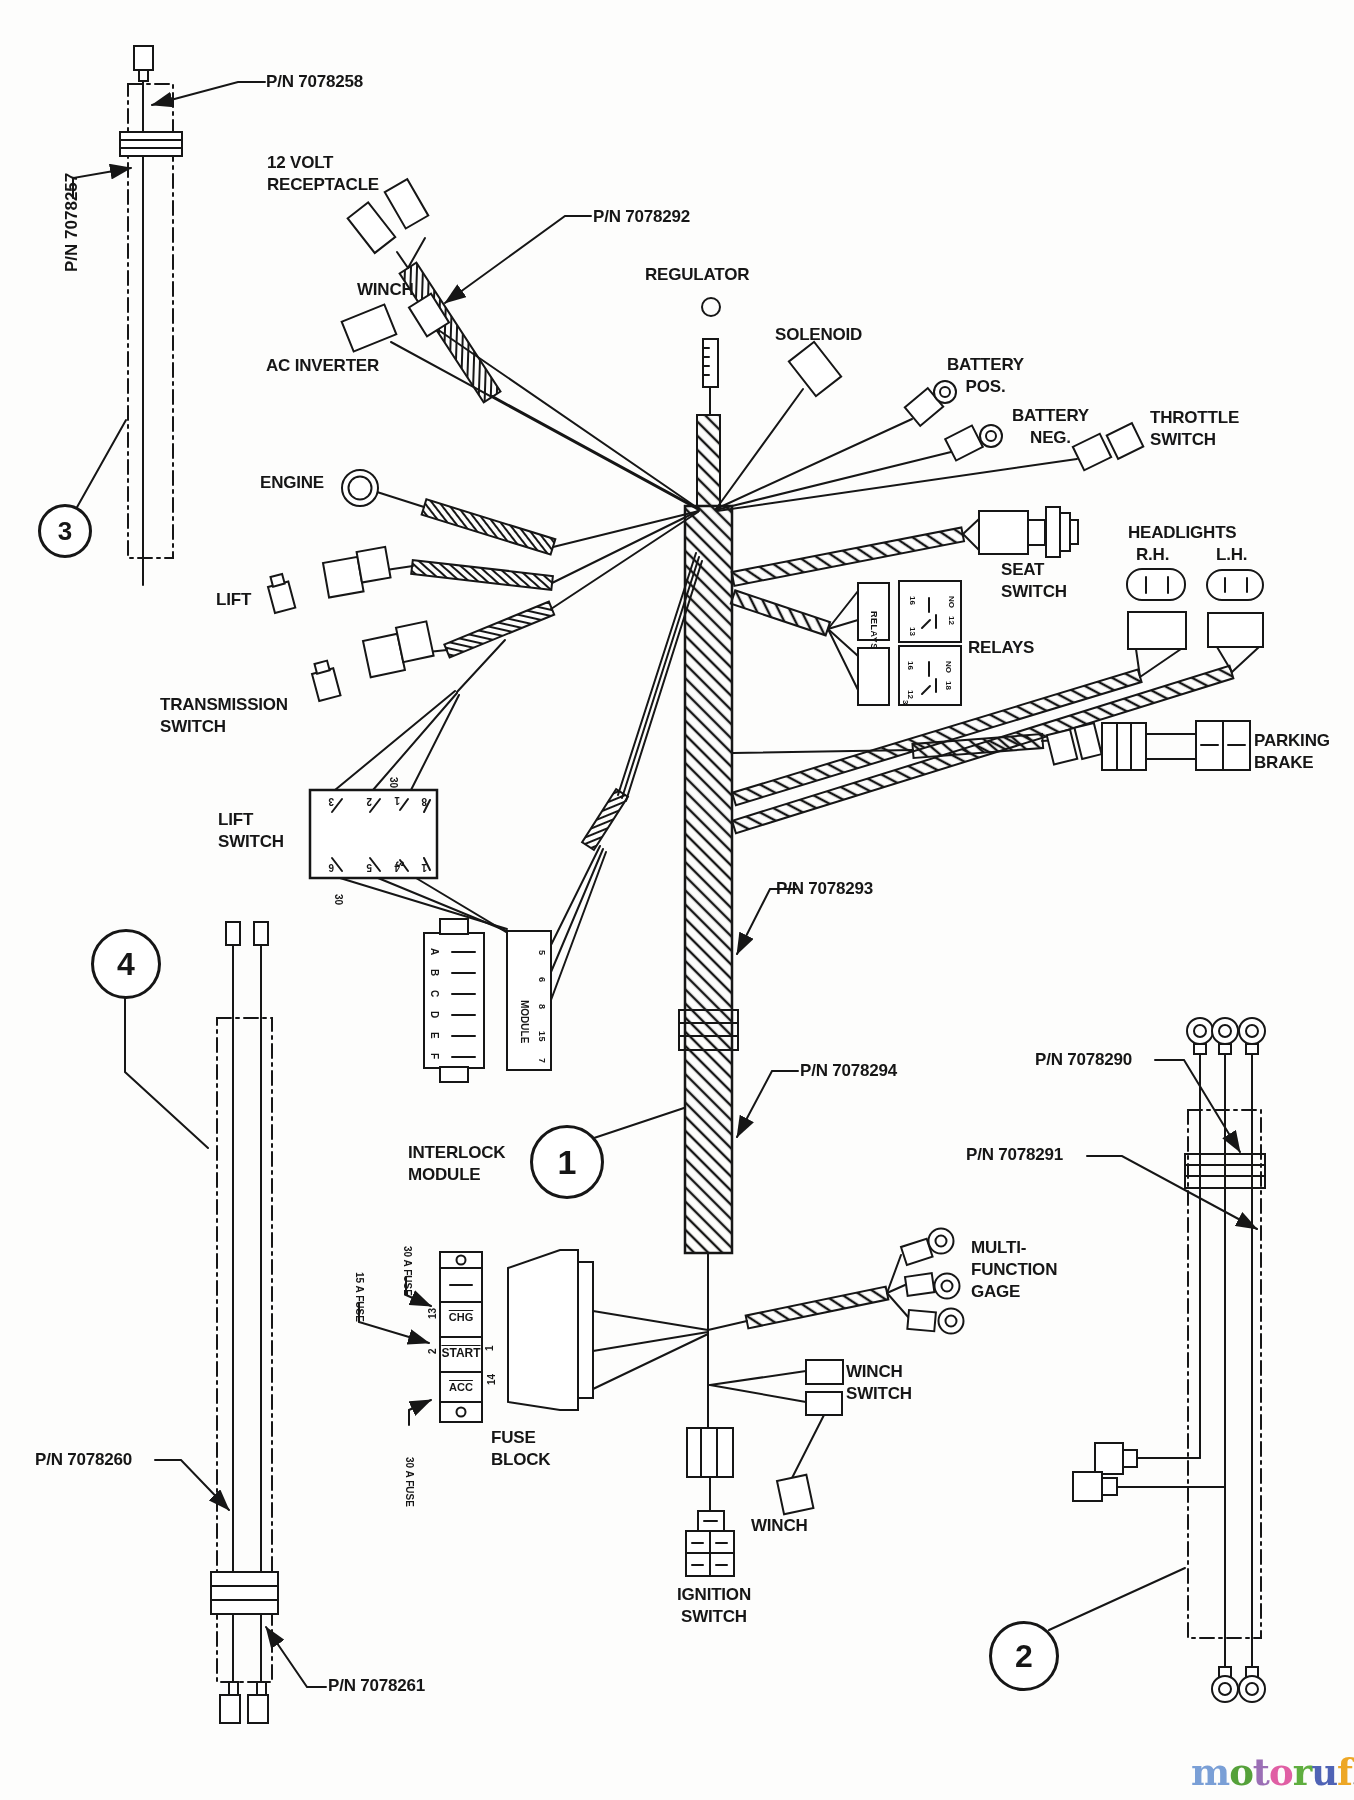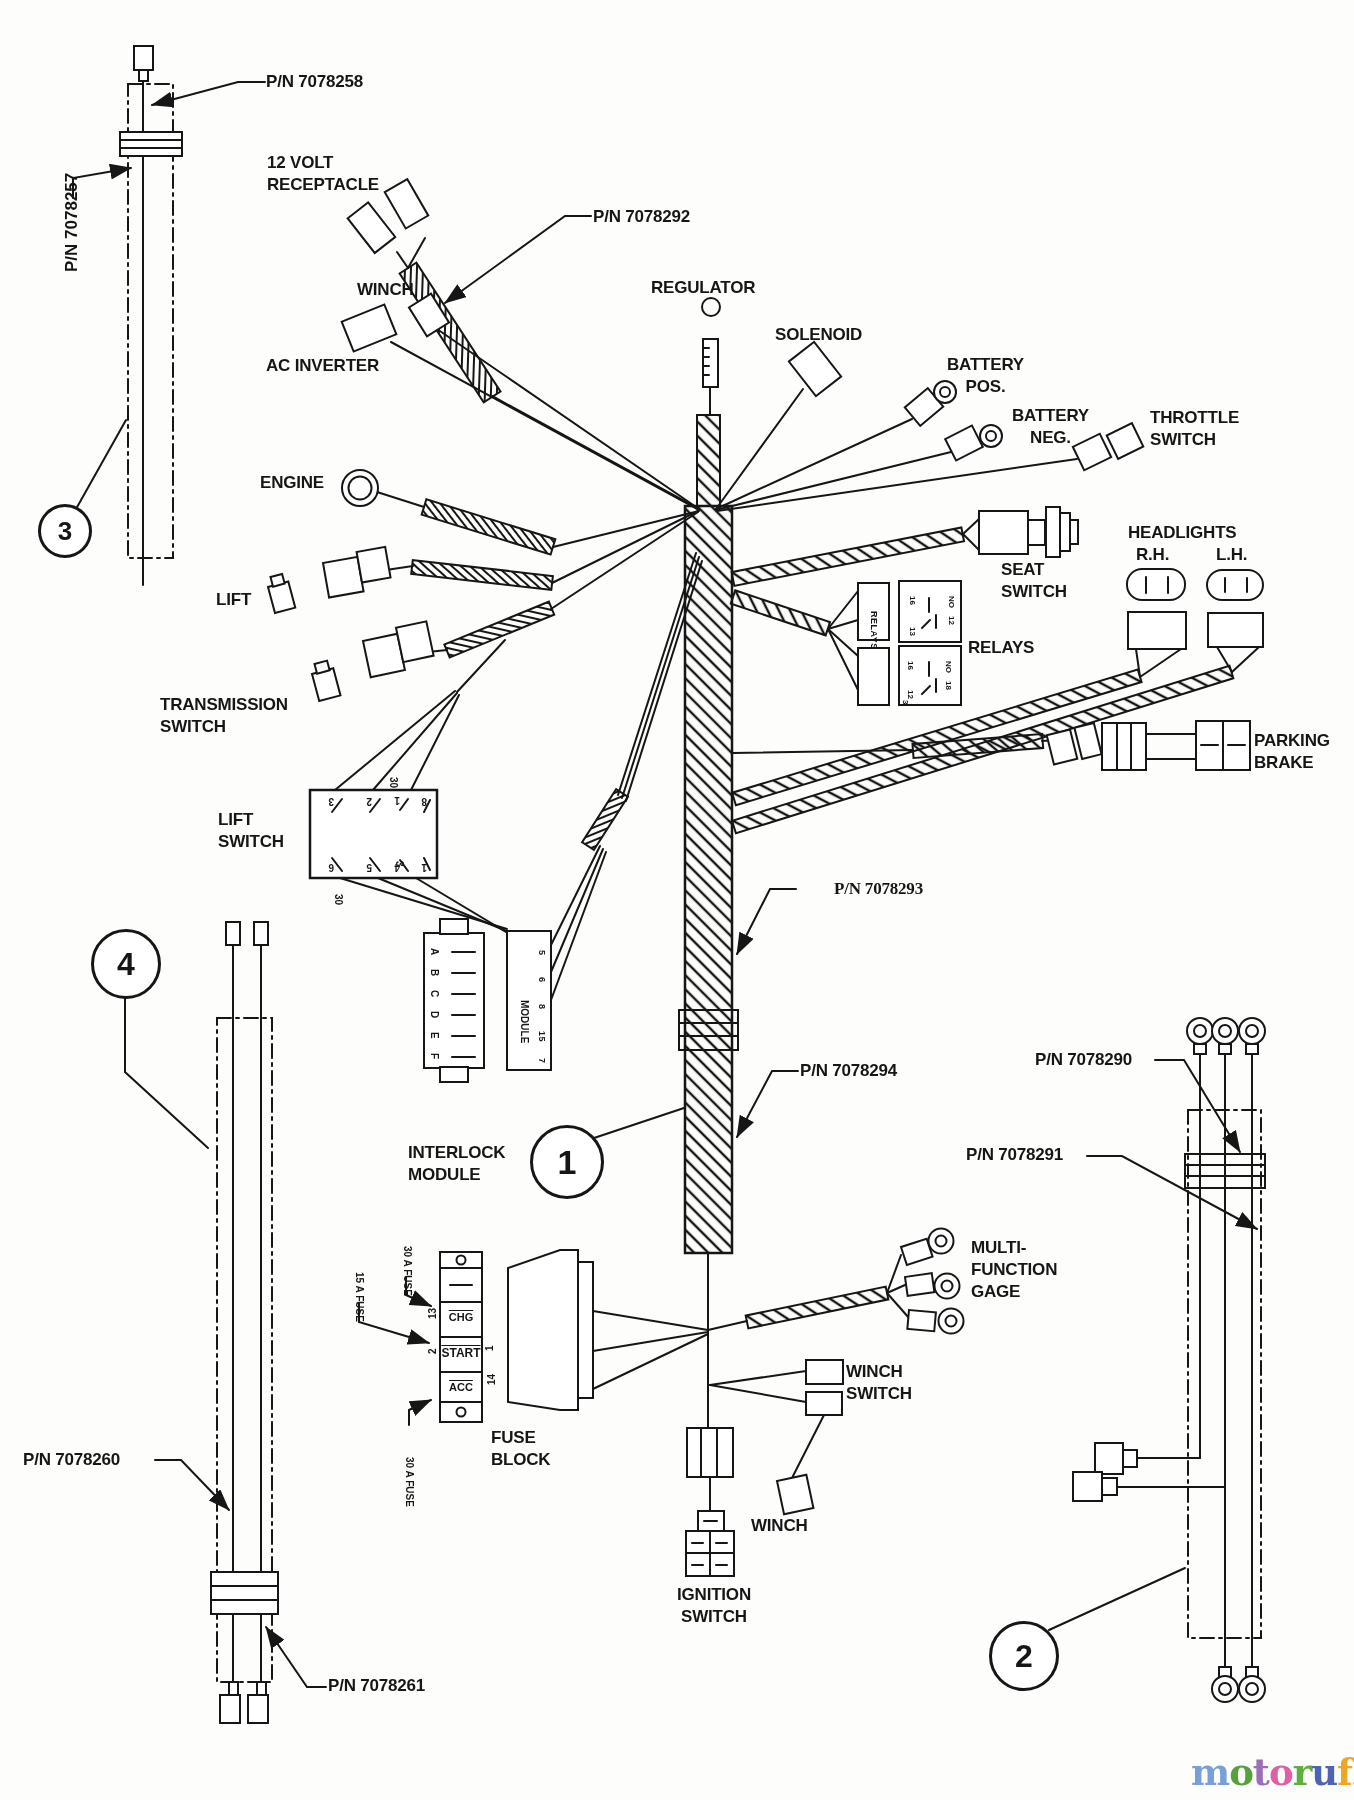--- a/index.html
+++ b/index.html
@@ -420,46 +420,46 @@
 </svg>
 
 <div class="lbl" style="left:266px;top:71px;">P/N 7078258</div>
 <div class="rlbl" style="left:72px;top:272px;">
       <span>P/N 7078257</span>
     </div>
 <div class="lbl" style="left:267px;top:152px;width:150px;">12 VOLT RECEPTACLE</div>
 <div class="lbl" style="left:357px;top:279px;">WINCH</div>
 <div class="lbl" style="left:266px;top:355px;">AC INVERTER</div>
 <div class="lbl" style="left:593px;top:206px;">P/N 7078292</div>
-<div class="lbl" style="left:645px;top:277px;margin-left:6px;">REGULATOR</div>
+<div class="lbl" style="left:645px;top:264px;">REGULATOR</div>
 <div class="lbl" style="left:775px;top:324px;">SOLENOID</div>
 <div class="lbl ctr" style="left:938px;top:354px;width:95px;">BATTERY POS.</div>
 <div class="lbl ctr" style="left:1003px;top:405px;width:95px;">BATTERY NEG.</div>
 <div class="lbl" style="left:1150px;top:407px;width:115px;">THROTTLE SWITCH</div>
 <div class="lbl" style="left:1128px;top:522px;">HEADLIGHTS</div>
 <div class="lbl" style="left:1136px;top:544px;">R.H.</div>
 <div class="lbl" style="left:1216px;top:544px;">L.H.</div>
 <div class="lbl" style="left:1001px;top:559px;width:80px;">SEAT SWITCH</div>
 <div class="lbl" style="left:968px;top:637px;">RELAYS</div>
 <div class="lbl" style="left:260px;top:472px;">ENGINE</div>
 <div class="lbl" style="left:216px;top:589px;">LIFT</div>
 <div class="lbl" style="left:160px;top:694px;width:165px;">TRANSMISSION SWITCH</div>
 <div class="lbl" style="left:218px;top:809px;width:90px;">LIFT SWITCH</div>
 <div class="lbl" style="left:408px;top:1142px;width:130px;">INTERLOCK MODULE</div>
-<div class="lbl" style="left:834px;top:878px;font-family:Liberation Serif, serif;">P/N 7078293</div>
+<div class="lbl" style="left:776px;top:878px;">P/N 7078293</div>
 <div class="lbl" style="left:800px;top:1060px;">P/N 7078294</div>
 <div class="lbl" style="left:1035px;top:1049px;">P/N 7078290</div>
 <div class="lbl" style="left:966px;top:1144px;">P/N 7078291</div>
 <div class="lbl" style="left:971px;top:1237px;width:105px;">MULTI- FUNCTION GAGE</div>
 <div class="lbl" style="left:846px;top:1361px;width:85px;">WINCH SWITCH</div>
 <div class="lbl" style="left:751px;top:1515px;">WINCH</div>
 <div class="lbl ctr" style="left:668px;top:1584px;width:92px;text-align:center;">IGNITION SWITCH</div>
 <div class="lbl" style="left:491px;top:1427px;width:80px;">FUSE BLOCK</div>
 <div class="lbl" style="left:1254px;top:730px;width:100px;">PARKING BRAKE</div>
-<div class="lbl" style="left:23px;top:1449px;">P/N 7078260</div>
+<div class="lbl" style="left:35px;top:1449px;">P/N 7078260</div>
 <div class="lbl" style="left:328px;top:1675px;">P/N 7078261</div>
 
 <div class="callout" style="left:38px;top:504px;width:48px;height:48px;font-size:26px;">3</div>
 <div class="callout" style="left:91px;top:929px;width:64px;height:64px;font-size:32px;">4</div>
 <div class="callout" style="left:530px;top:1125px;width:68px;height:68px;font-size:34px;">1</div>
 <div class="callout" style="left:989px;top:1621px;width:64px;height:64px;font-size:32px;">2</div>
 
 <div class="slot" style="left:441px;top:1311px;">CHG</div>
 <div class="slot" style="left:441px;top:1346px;font-size:12px;">START</div>
 <div class="slot" style="left:441px;top:1381px;">ACC</div>

